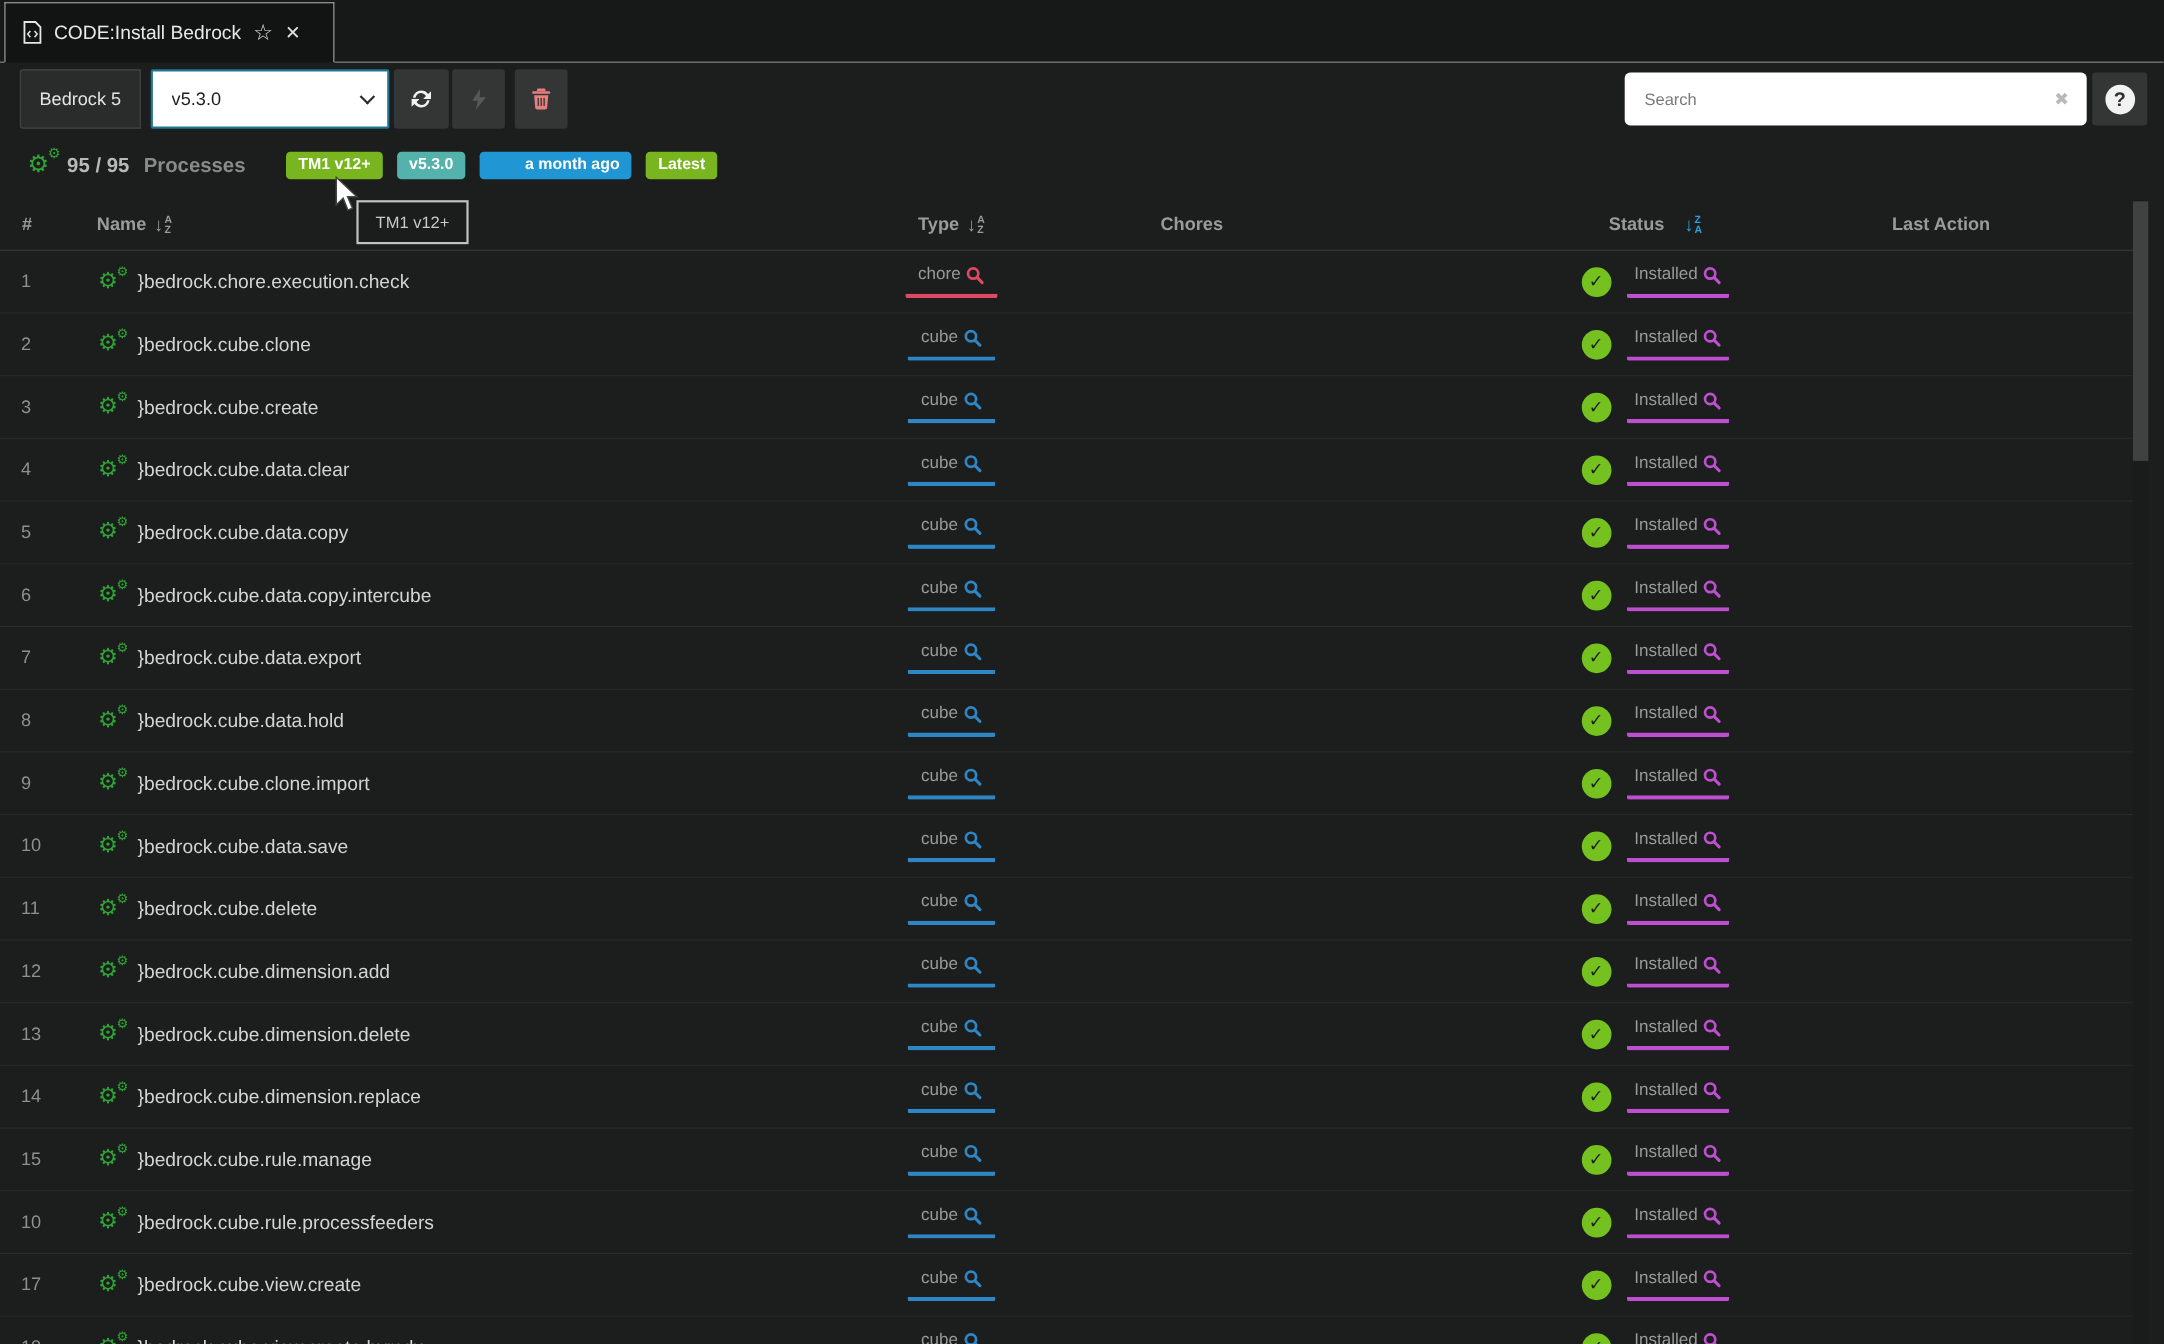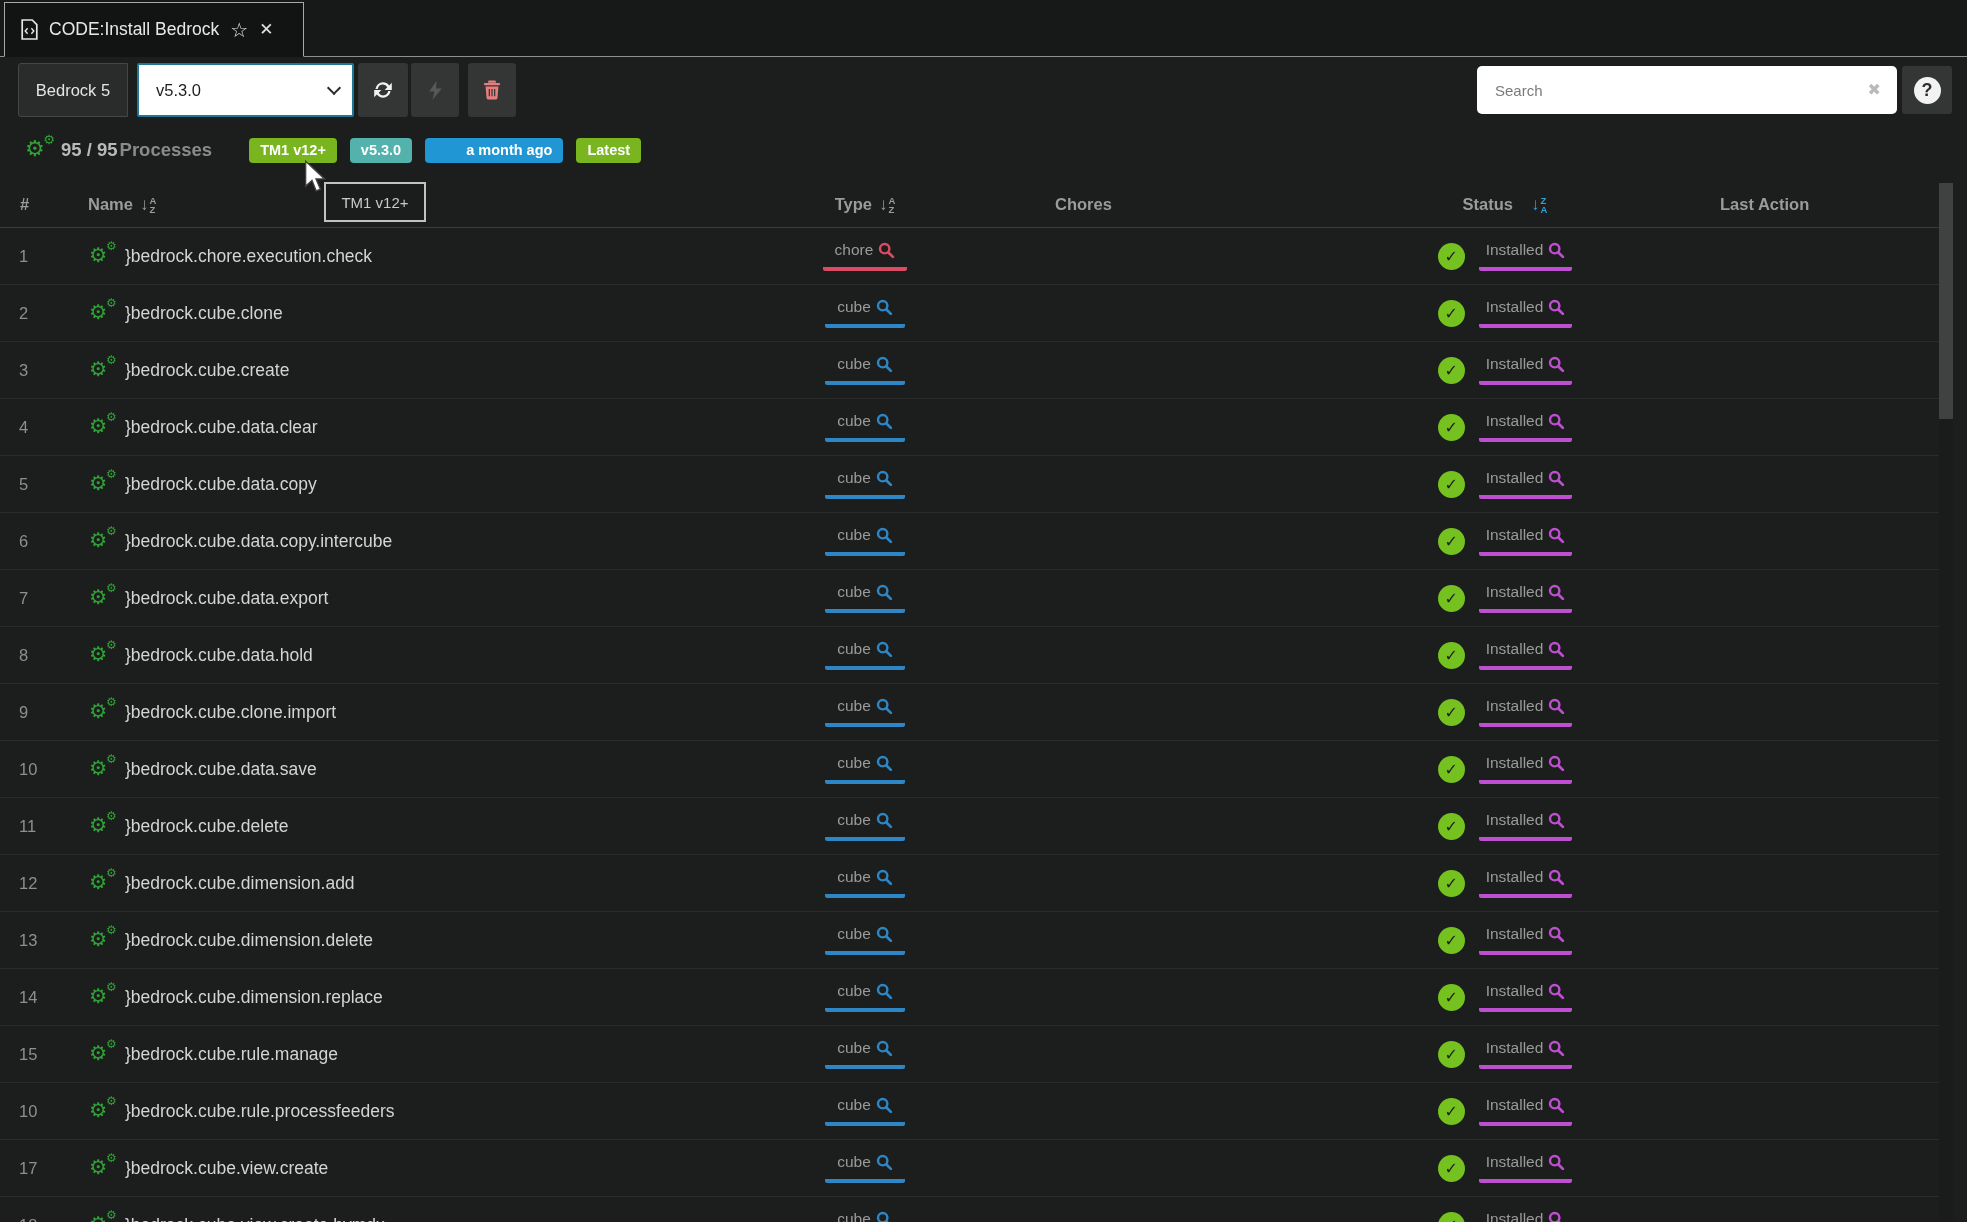--- a/index.html
+++ b/index.html
@@ -54,21 +54,21 @@
   .search-clear { position:absolute; right:16px; top:17px; color:#b9b9b9; font-size:16px; cursor:pointer; }
   .btn-help { margin-left:5px; width:50px; height:48px; margin-top:3px; }
   .help-circle { width:27px; height:27px; background:#f2f2f2; border-radius:50%;
     display:flex; align-items:center; justify-content:center; color:#2c2d2d; font-weight:bold; font-size:18px; }
   
   .summary { position:absolute; left:25px; top:135px; height:30px; display:flex; align-items:center; }
   .cogs { position:relative; width:28px; height:26px; color:#2fa335; flex:none; }
   .cogs .big { position:absolute; left:0; top:1px; font-size:22px; line-height:22px; }
   .cogs .small { position:absolute; right:-2px; top:-4px; font-size:13px; line-height:13px; }
   .sum-count { margin-left:8px; color:#b9b9b9; font-size:18.5px; font-weight:bold; }
-  .sum-label { margin-left:2px; color:#8a8a8a; font-size:18.5px; font-weight:bold; }
+  .sum-label { margin-left:13px; color:#8a8a8a; font-size:18.5px; font-weight:bold; }
   .badges { display:flex; gap:13px; margin-left:37px; }
   .badge { border-radius:4px; padding:4px 11px 5px; color:#ffffff; font-size:14.5px; font-weight:bold; }
   
   .tooltip {
     position:absolute; left:324px; top:182px; width:102px; height:40px; z-index:6;
     background:#1b1c1c; border:2px solid #c2c2c2;
     display:flex; align-items:center; justify-content:center;
     color:#c9c9c9; font-size:15px;
   }
   

